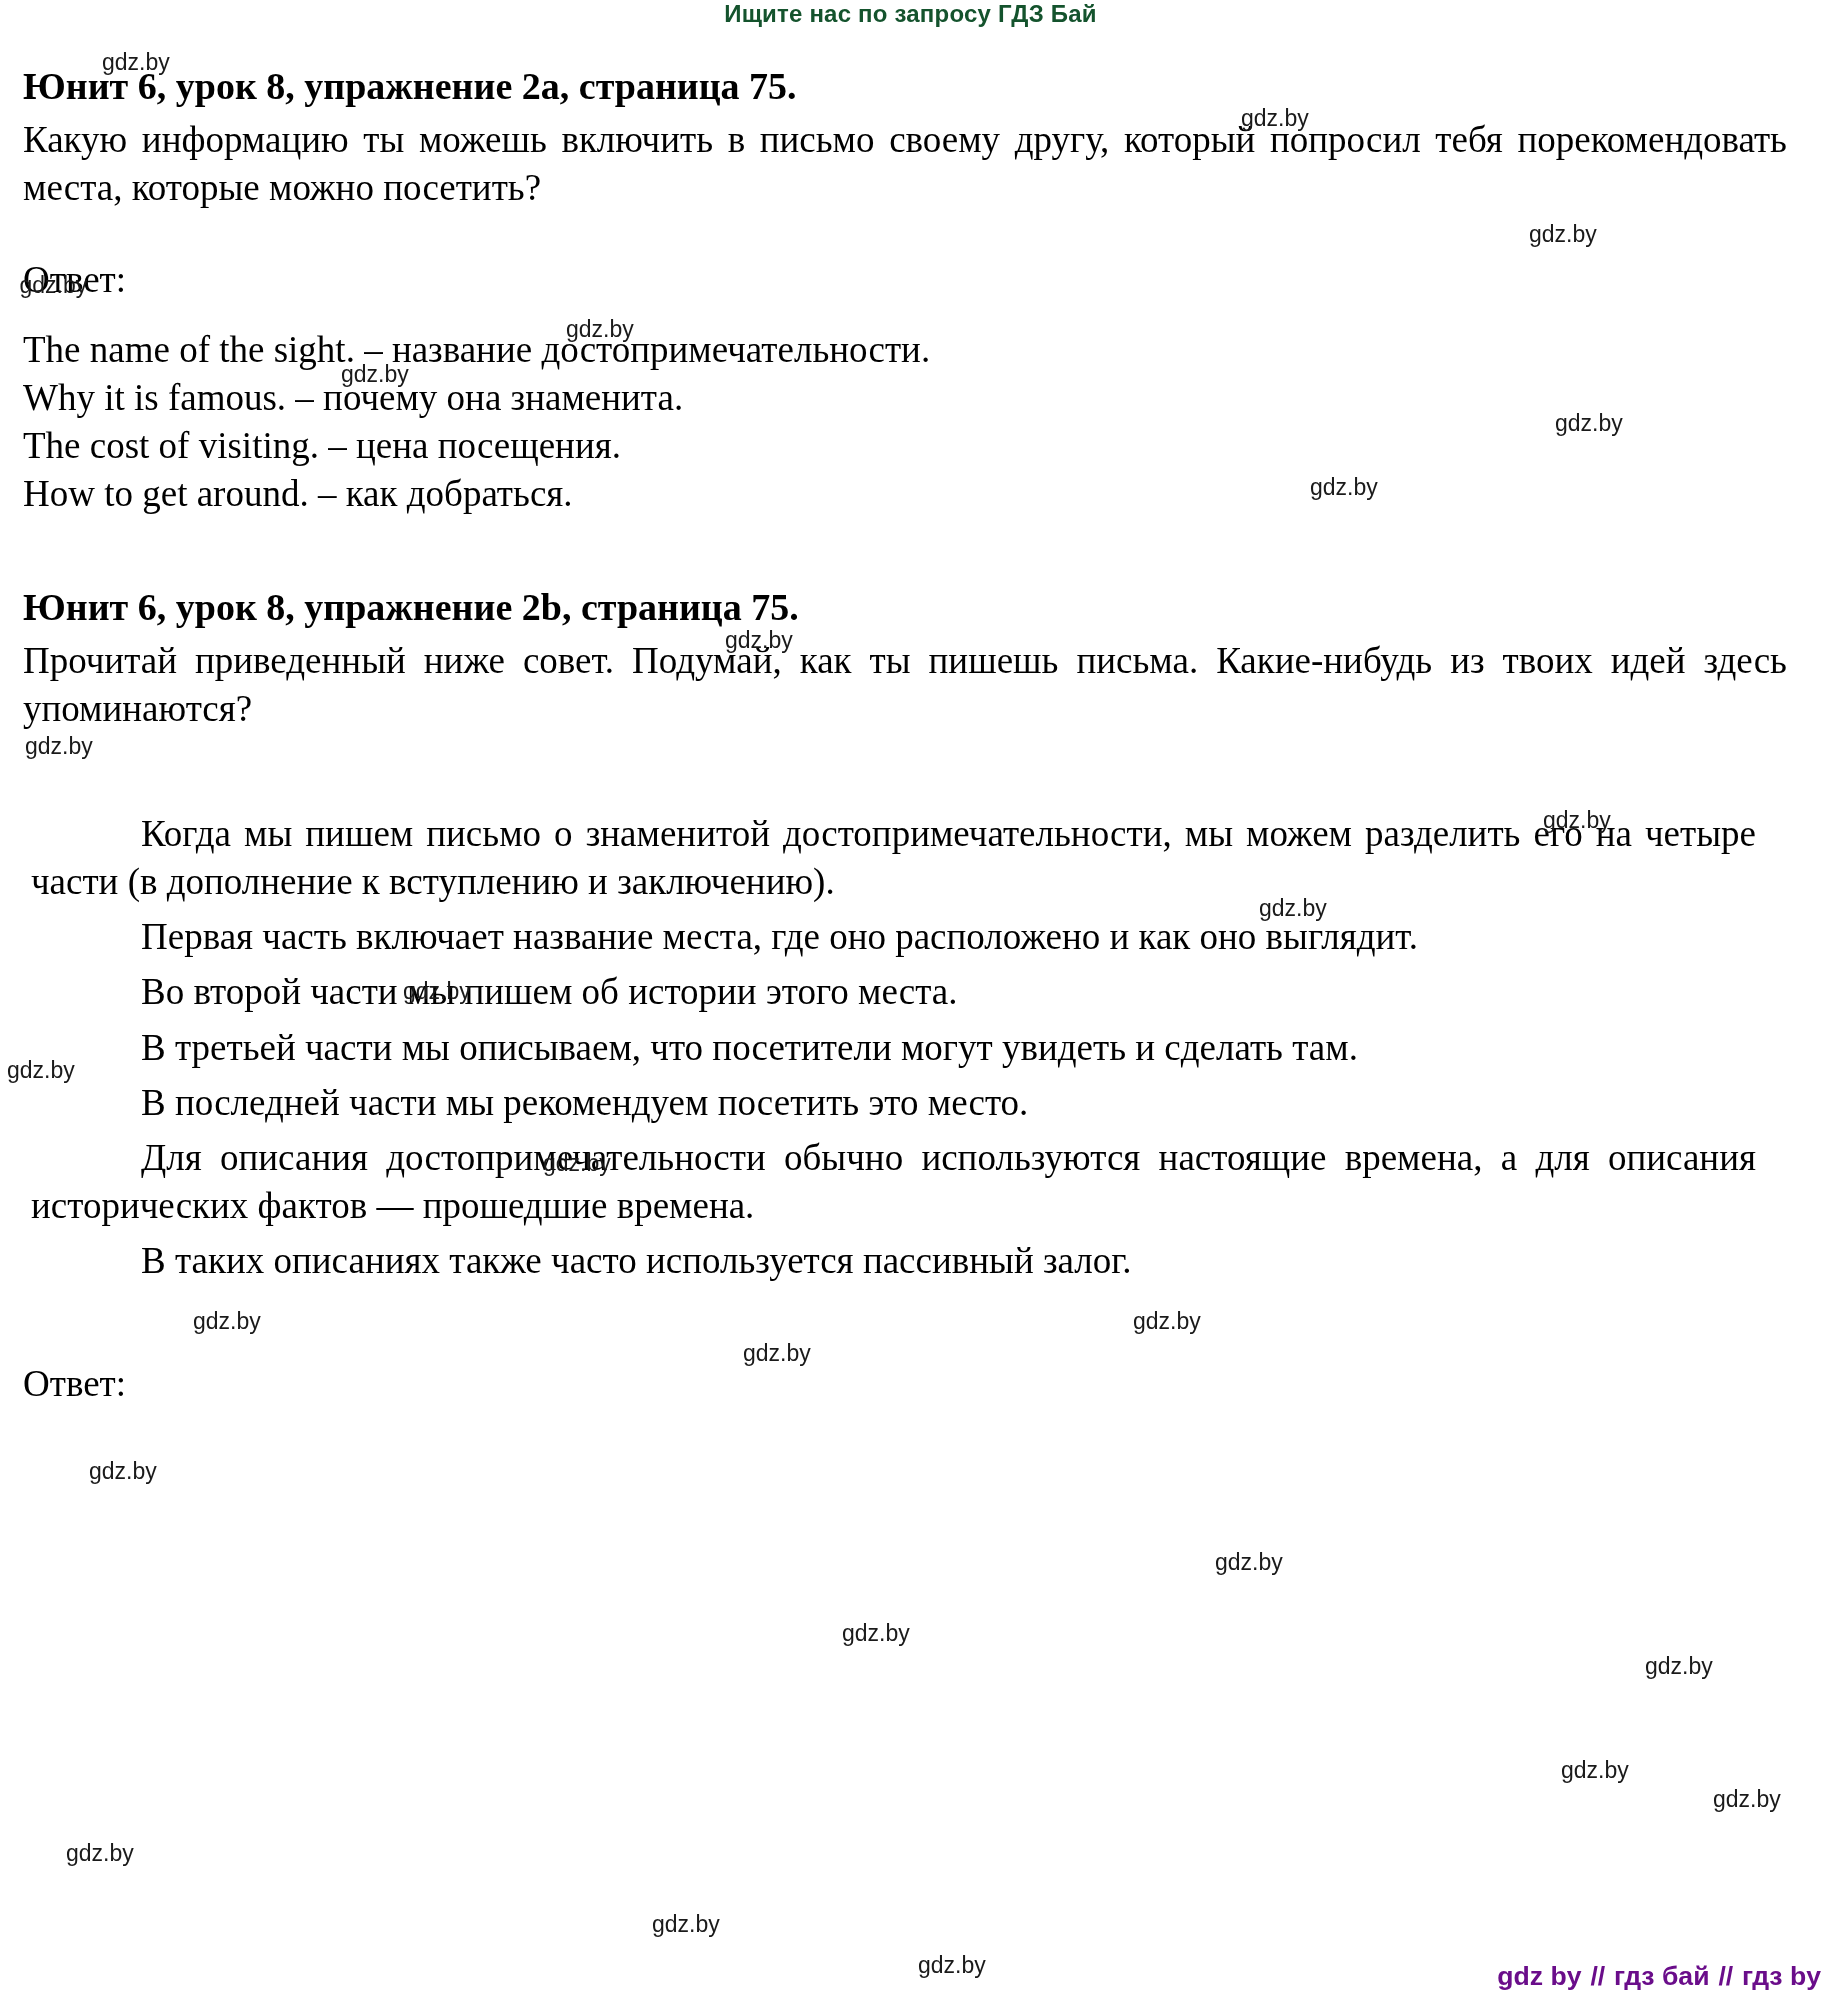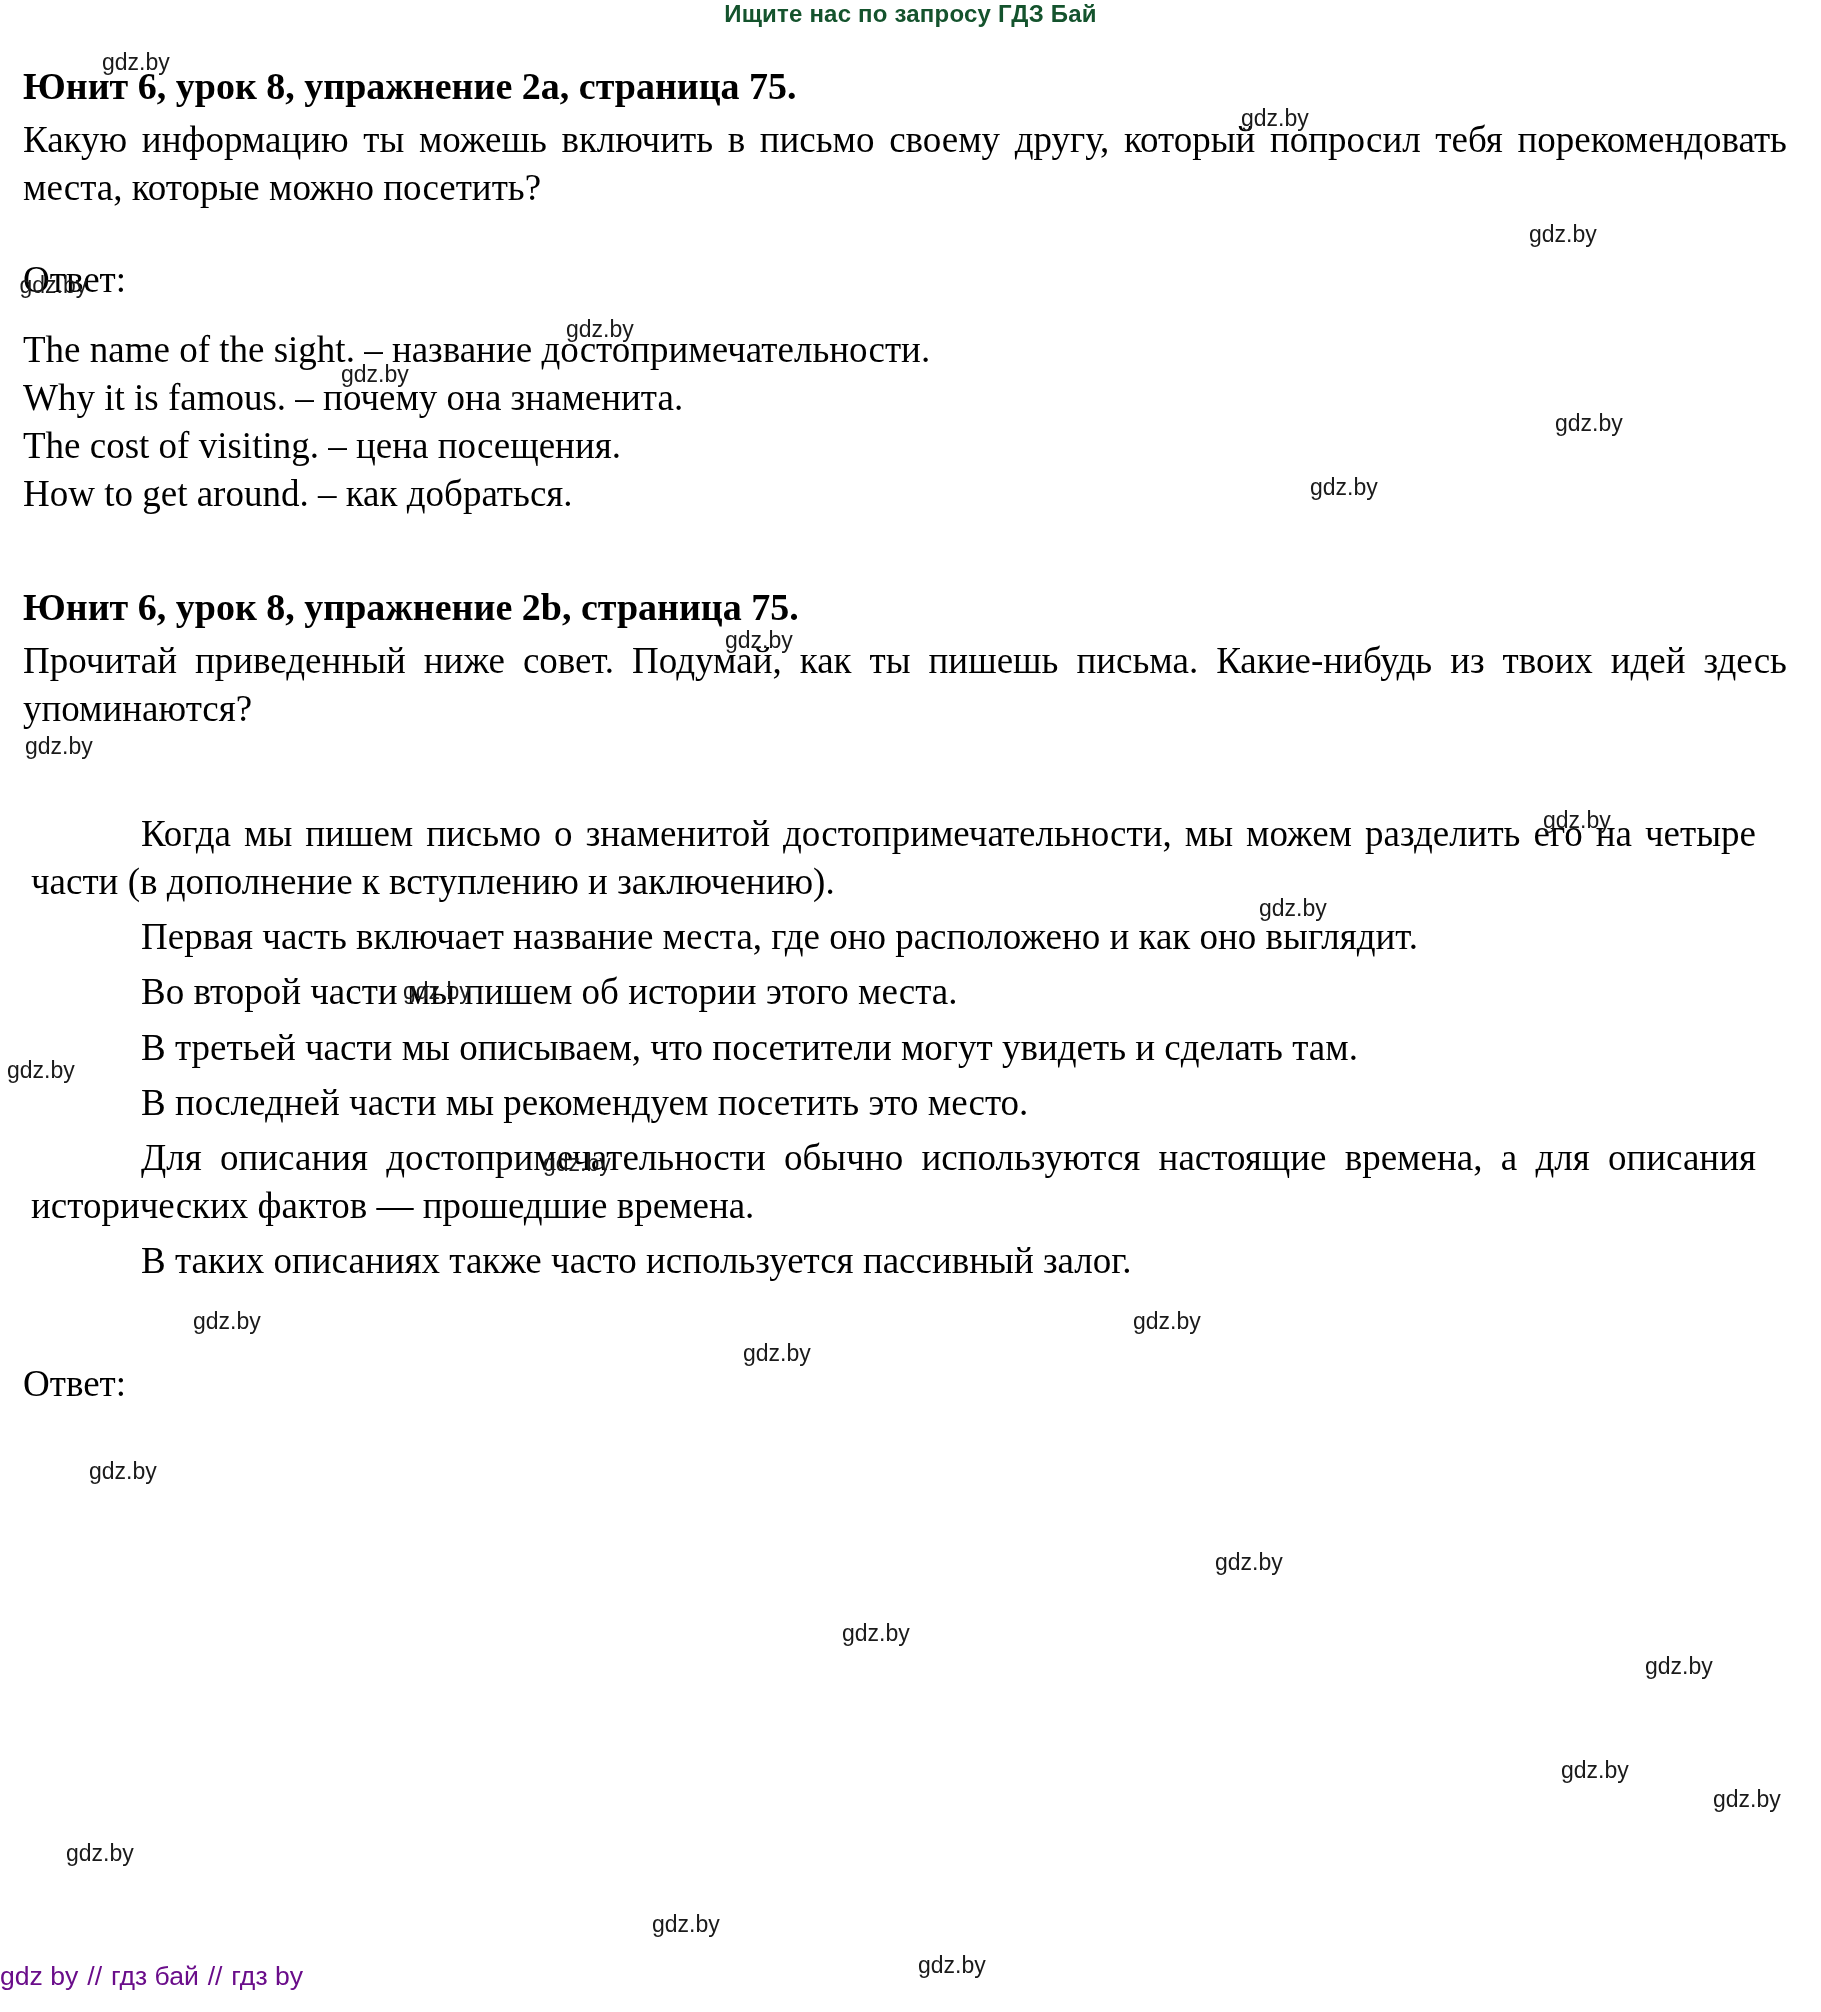--- a/index.html
+++ b/index.html
@@ -106,26 +106,27 @@
     z-index: 4;
     line-height: 1;
     margin-top: 8px;
   }
 
   
   .footer-links {
     position: absolute;
     left: 0;
     width: 1821px;
-    text-align: left;
+    text-align: right;
     font-family: "Liberation Sans", sans-serif;
     font-size: 26.6px;
     color: #6a0d8a;
     z-index: 5;
     white-space: nowrap;
+    font-weight: bold;
   }
   .footer-links .sep { padding: 0 8.9px; }
 </style>
 </head>
 <body>
 
 <div id="page">
 
   <div class="promo-banner" style="color: #14532d;">Ищите нас по запросу ГДЗ Бай</div>
 

